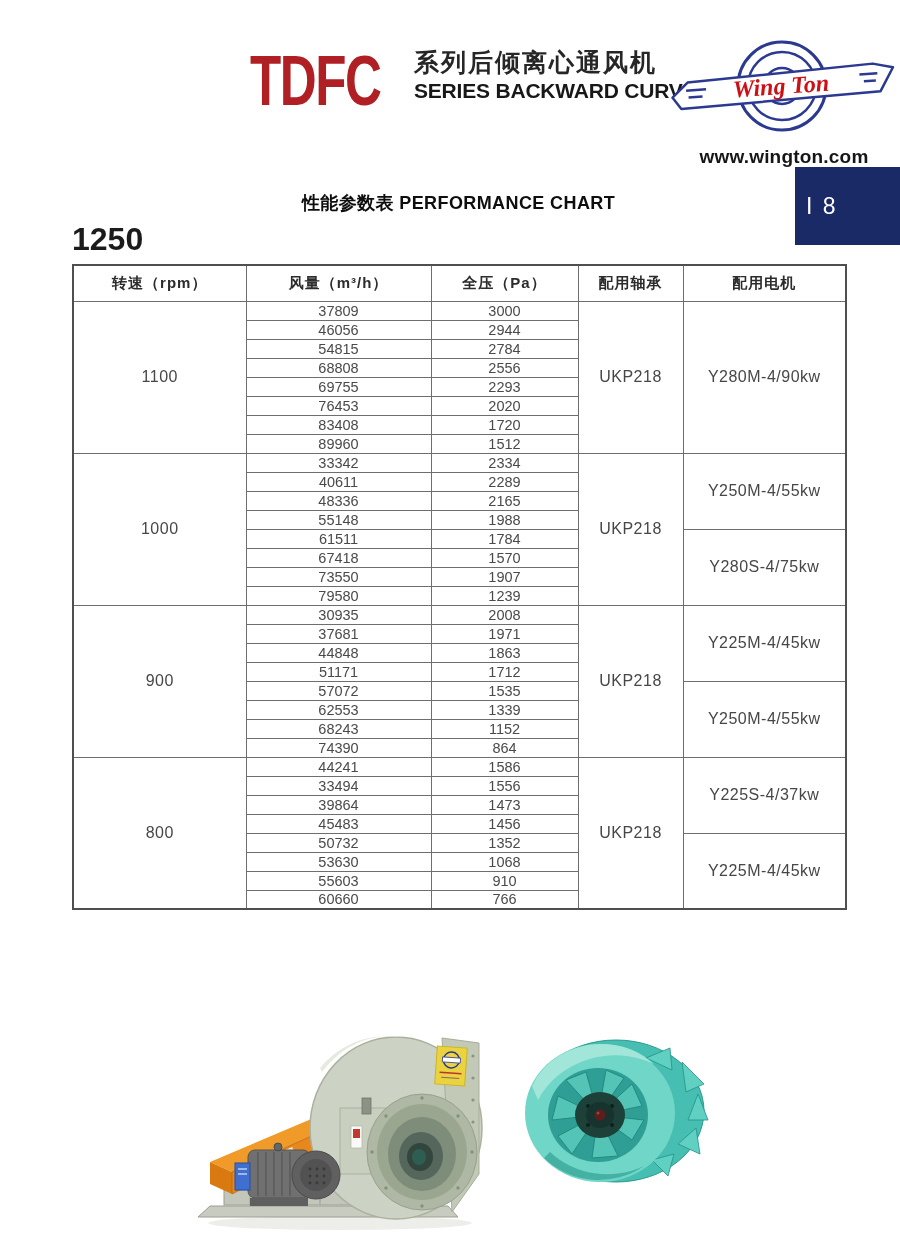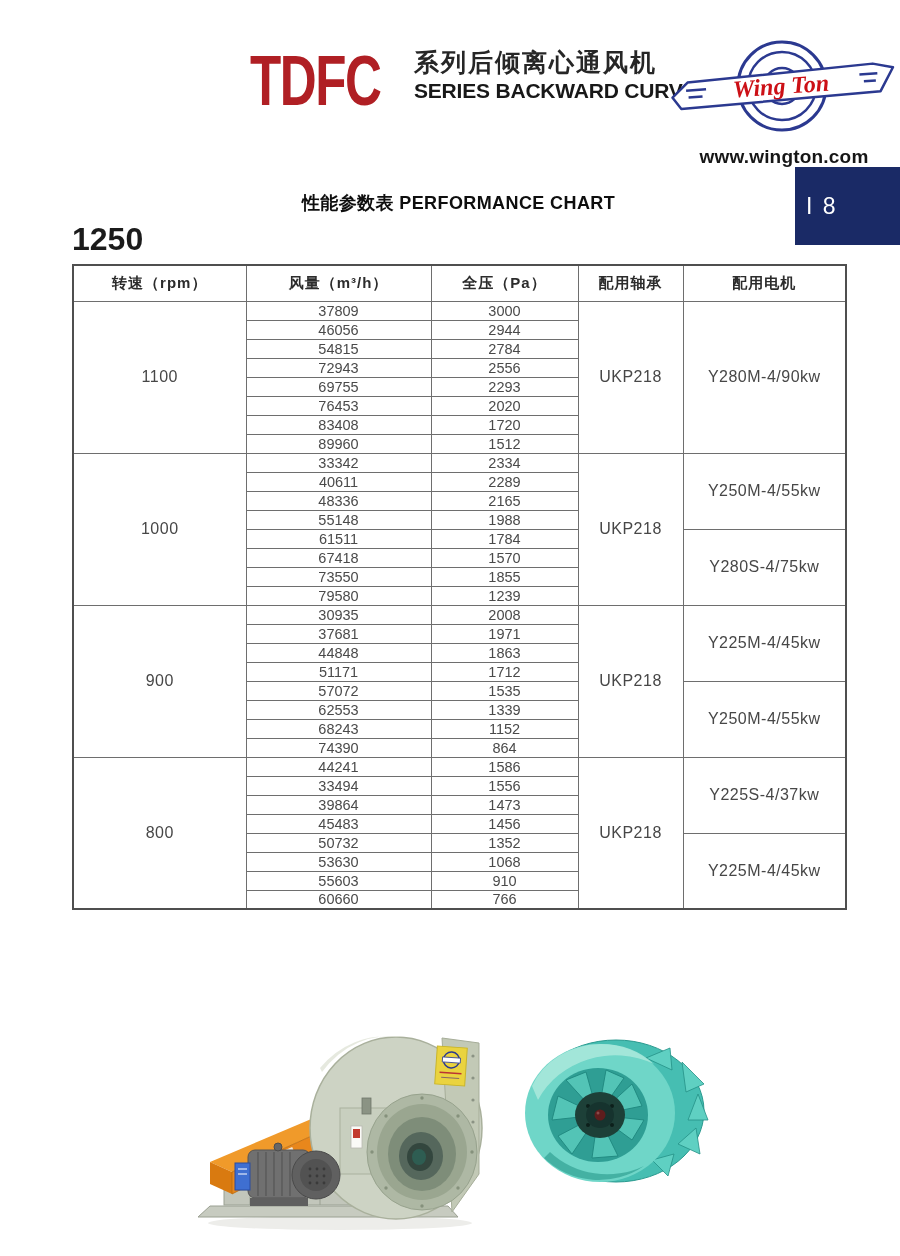--- a/index.html
+++ b/index.html
@@ -114,21 +114,21 @@
       </tr>
       <tr>
         <td rowspan="1">46056</td>
         <td rowspan="1">2944</td>
       </tr>
       <tr>
         <td rowspan="1">54815</td>
         <td rowspan="1">2784</td>
       </tr>
       <tr>
-        <td rowspan="1">72943</td>
+        <td rowspan="1">68808</td>
         <td rowspan="1">2556</td>
       </tr>
       <tr>
         <td rowspan="1">69755</td>
         <td rowspan="1">2293</td>
       </tr>
       <tr>
         <td rowspan="1">76453</td>
         <td rowspan="1">2020</td>
       </tr>
@@ -163,21 +163,21 @@
         <td rowspan="1">61511</td>
         <td rowspan="1">1784</td>
         <td rowspan="4" class="merge">Y280S-4/75kw</td>
       </tr>
       <tr>
         <td rowspan="1">67418</td>
         <td rowspan="1">1570</td>
       </tr>
       <tr>
         <td rowspan="1">73550</td>
-        <td rowspan="1">1855</td>
+        <td rowspan="1">1907</td>
       </tr>
       <tr>
         <td rowspan="1">79580</td>
         <td rowspan="1">1239</td>
       </tr>
       <tr>
         <td rowspan="8" class="rpm">900</td>
         <td rowspan="1">30935</td>
         <td rowspan="1">2008</td>
         <td rowspan="8" class="merge">UKP218</td>

